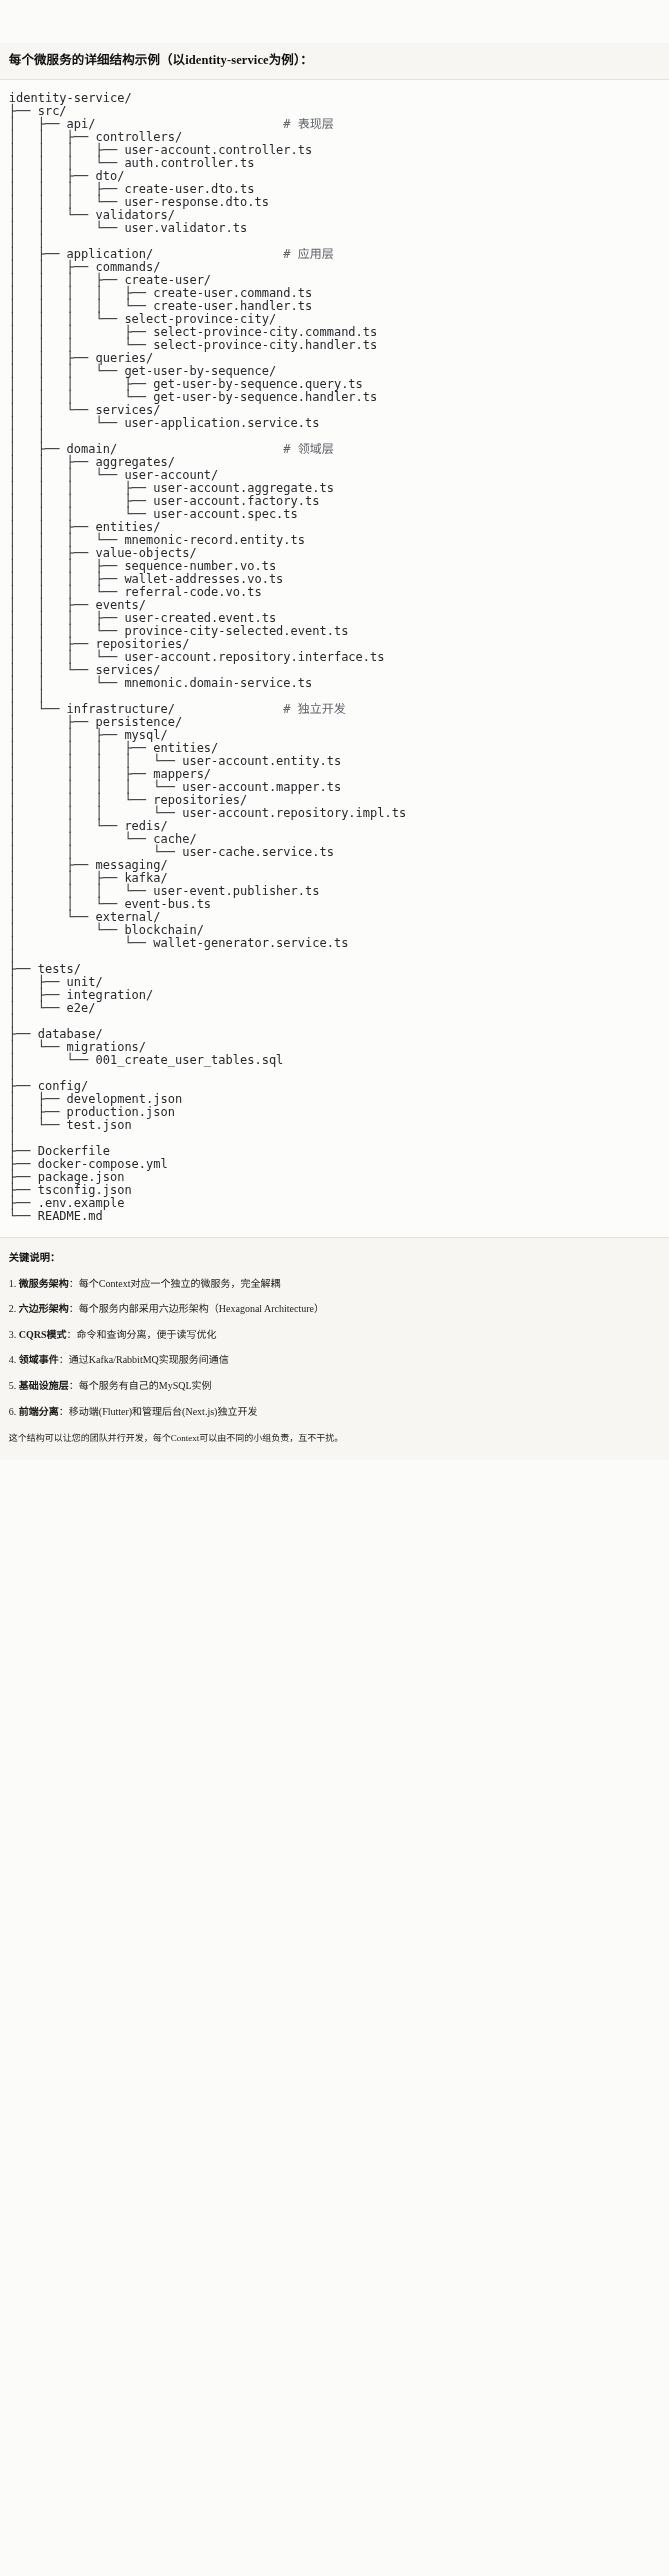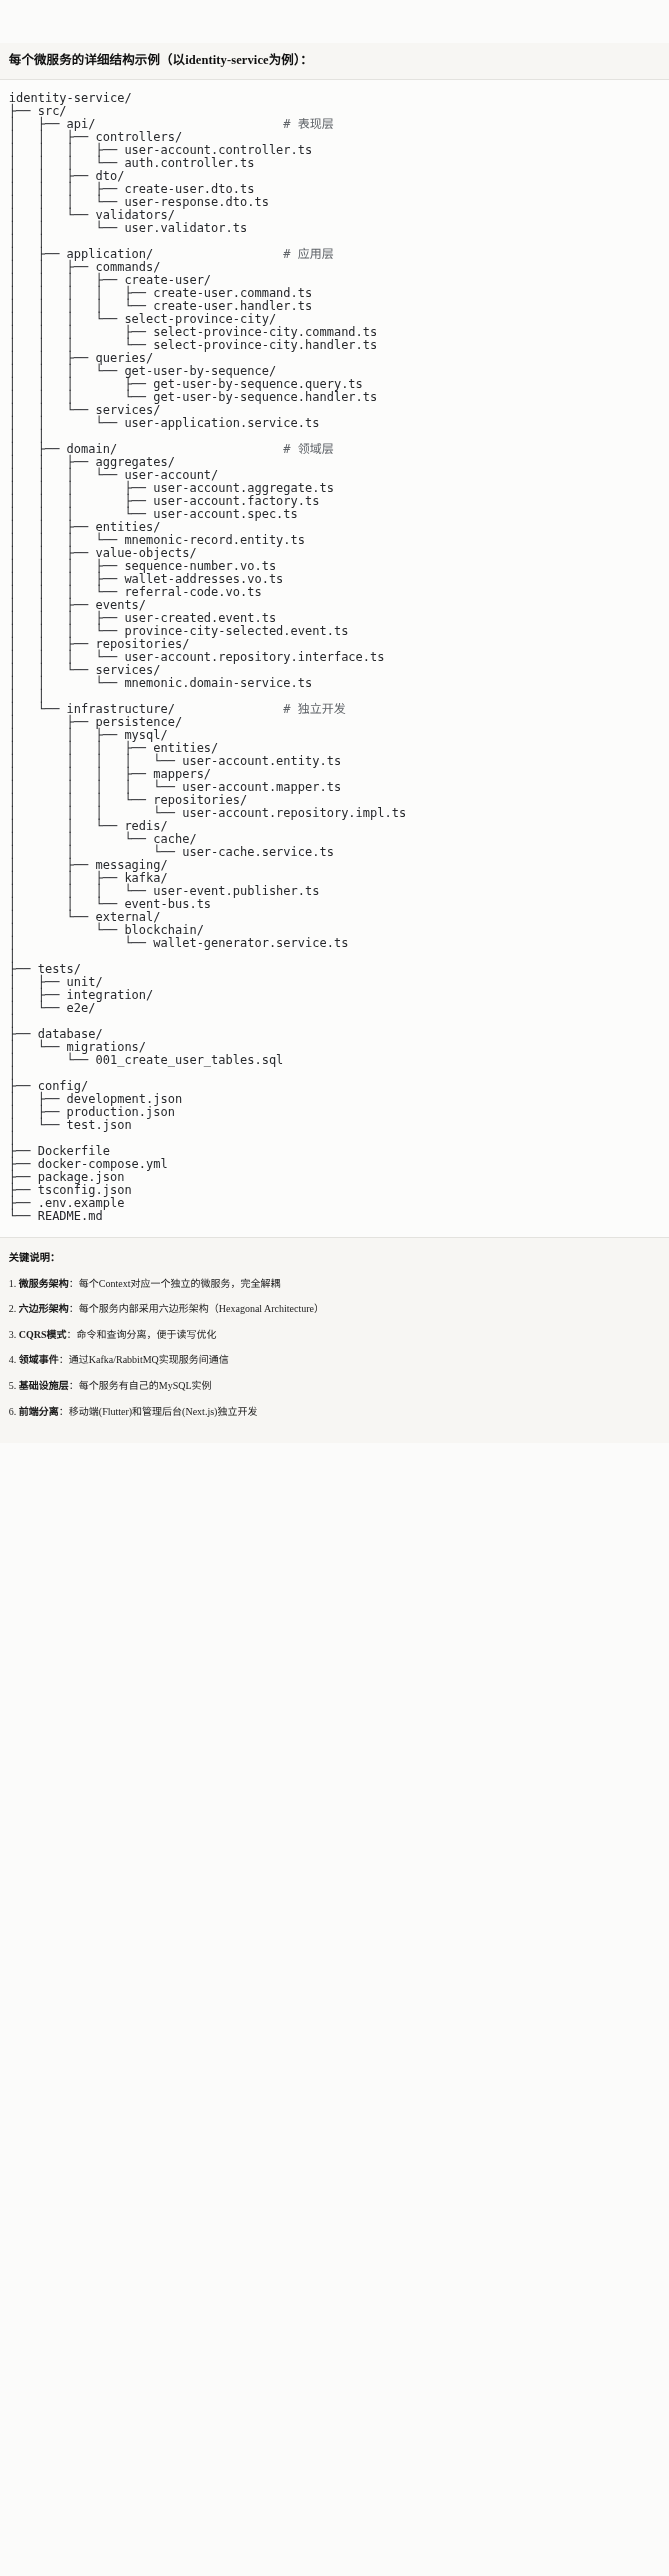--- a/index.html
+++ b/index.html
@@ -208,14 +208,15 @@
     <li>
       <span class="term">领域事件</span><span>：通过Kafka/RabbitMQ实现服务间通信</span>
     </li>
     <li>
       <span class="term">基础设施层</span><span>：每个服务有自己的MySQL实例</span>
     </li>
     <li>
       <span class="term">前端分离</span><span>：移动端(Flutter)和管理后台(Next.js)独立开发</span>
     </li>
   </ol>
+  <p class="closing">这个结构可以让您的团队并行开发，每个Context可以由不同的小组负责，互不干扰。</p>
 </section>
 
 
 </body></html>

